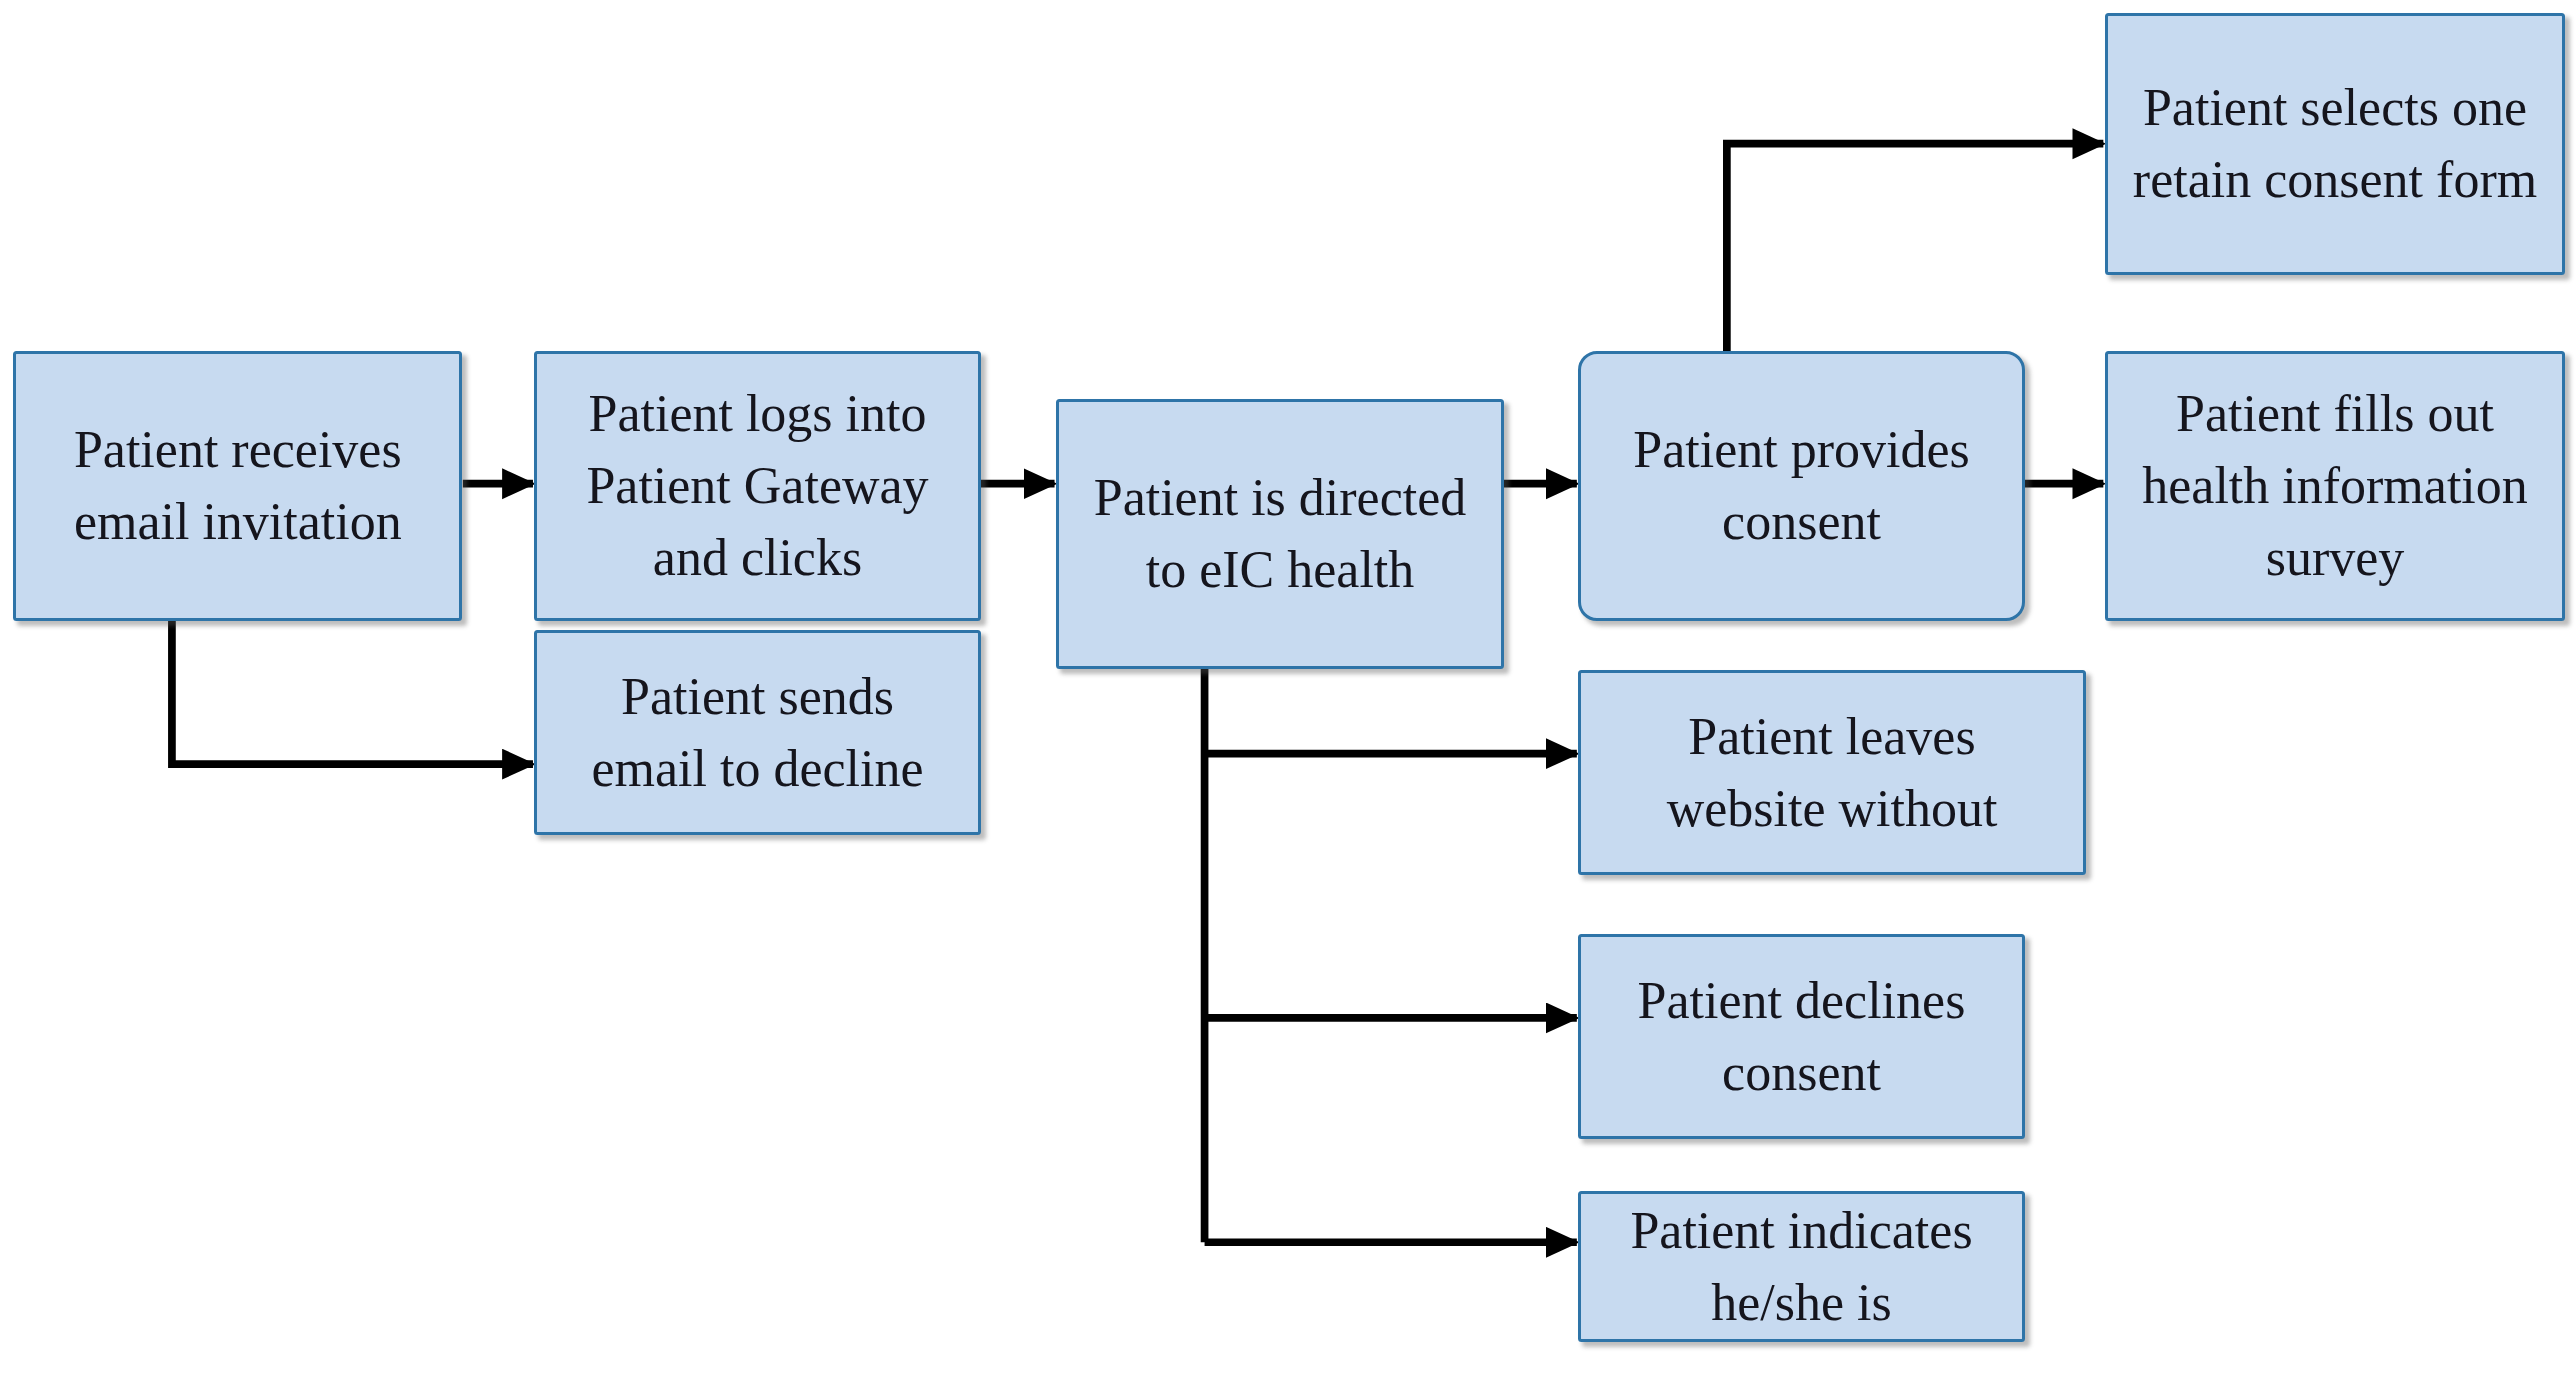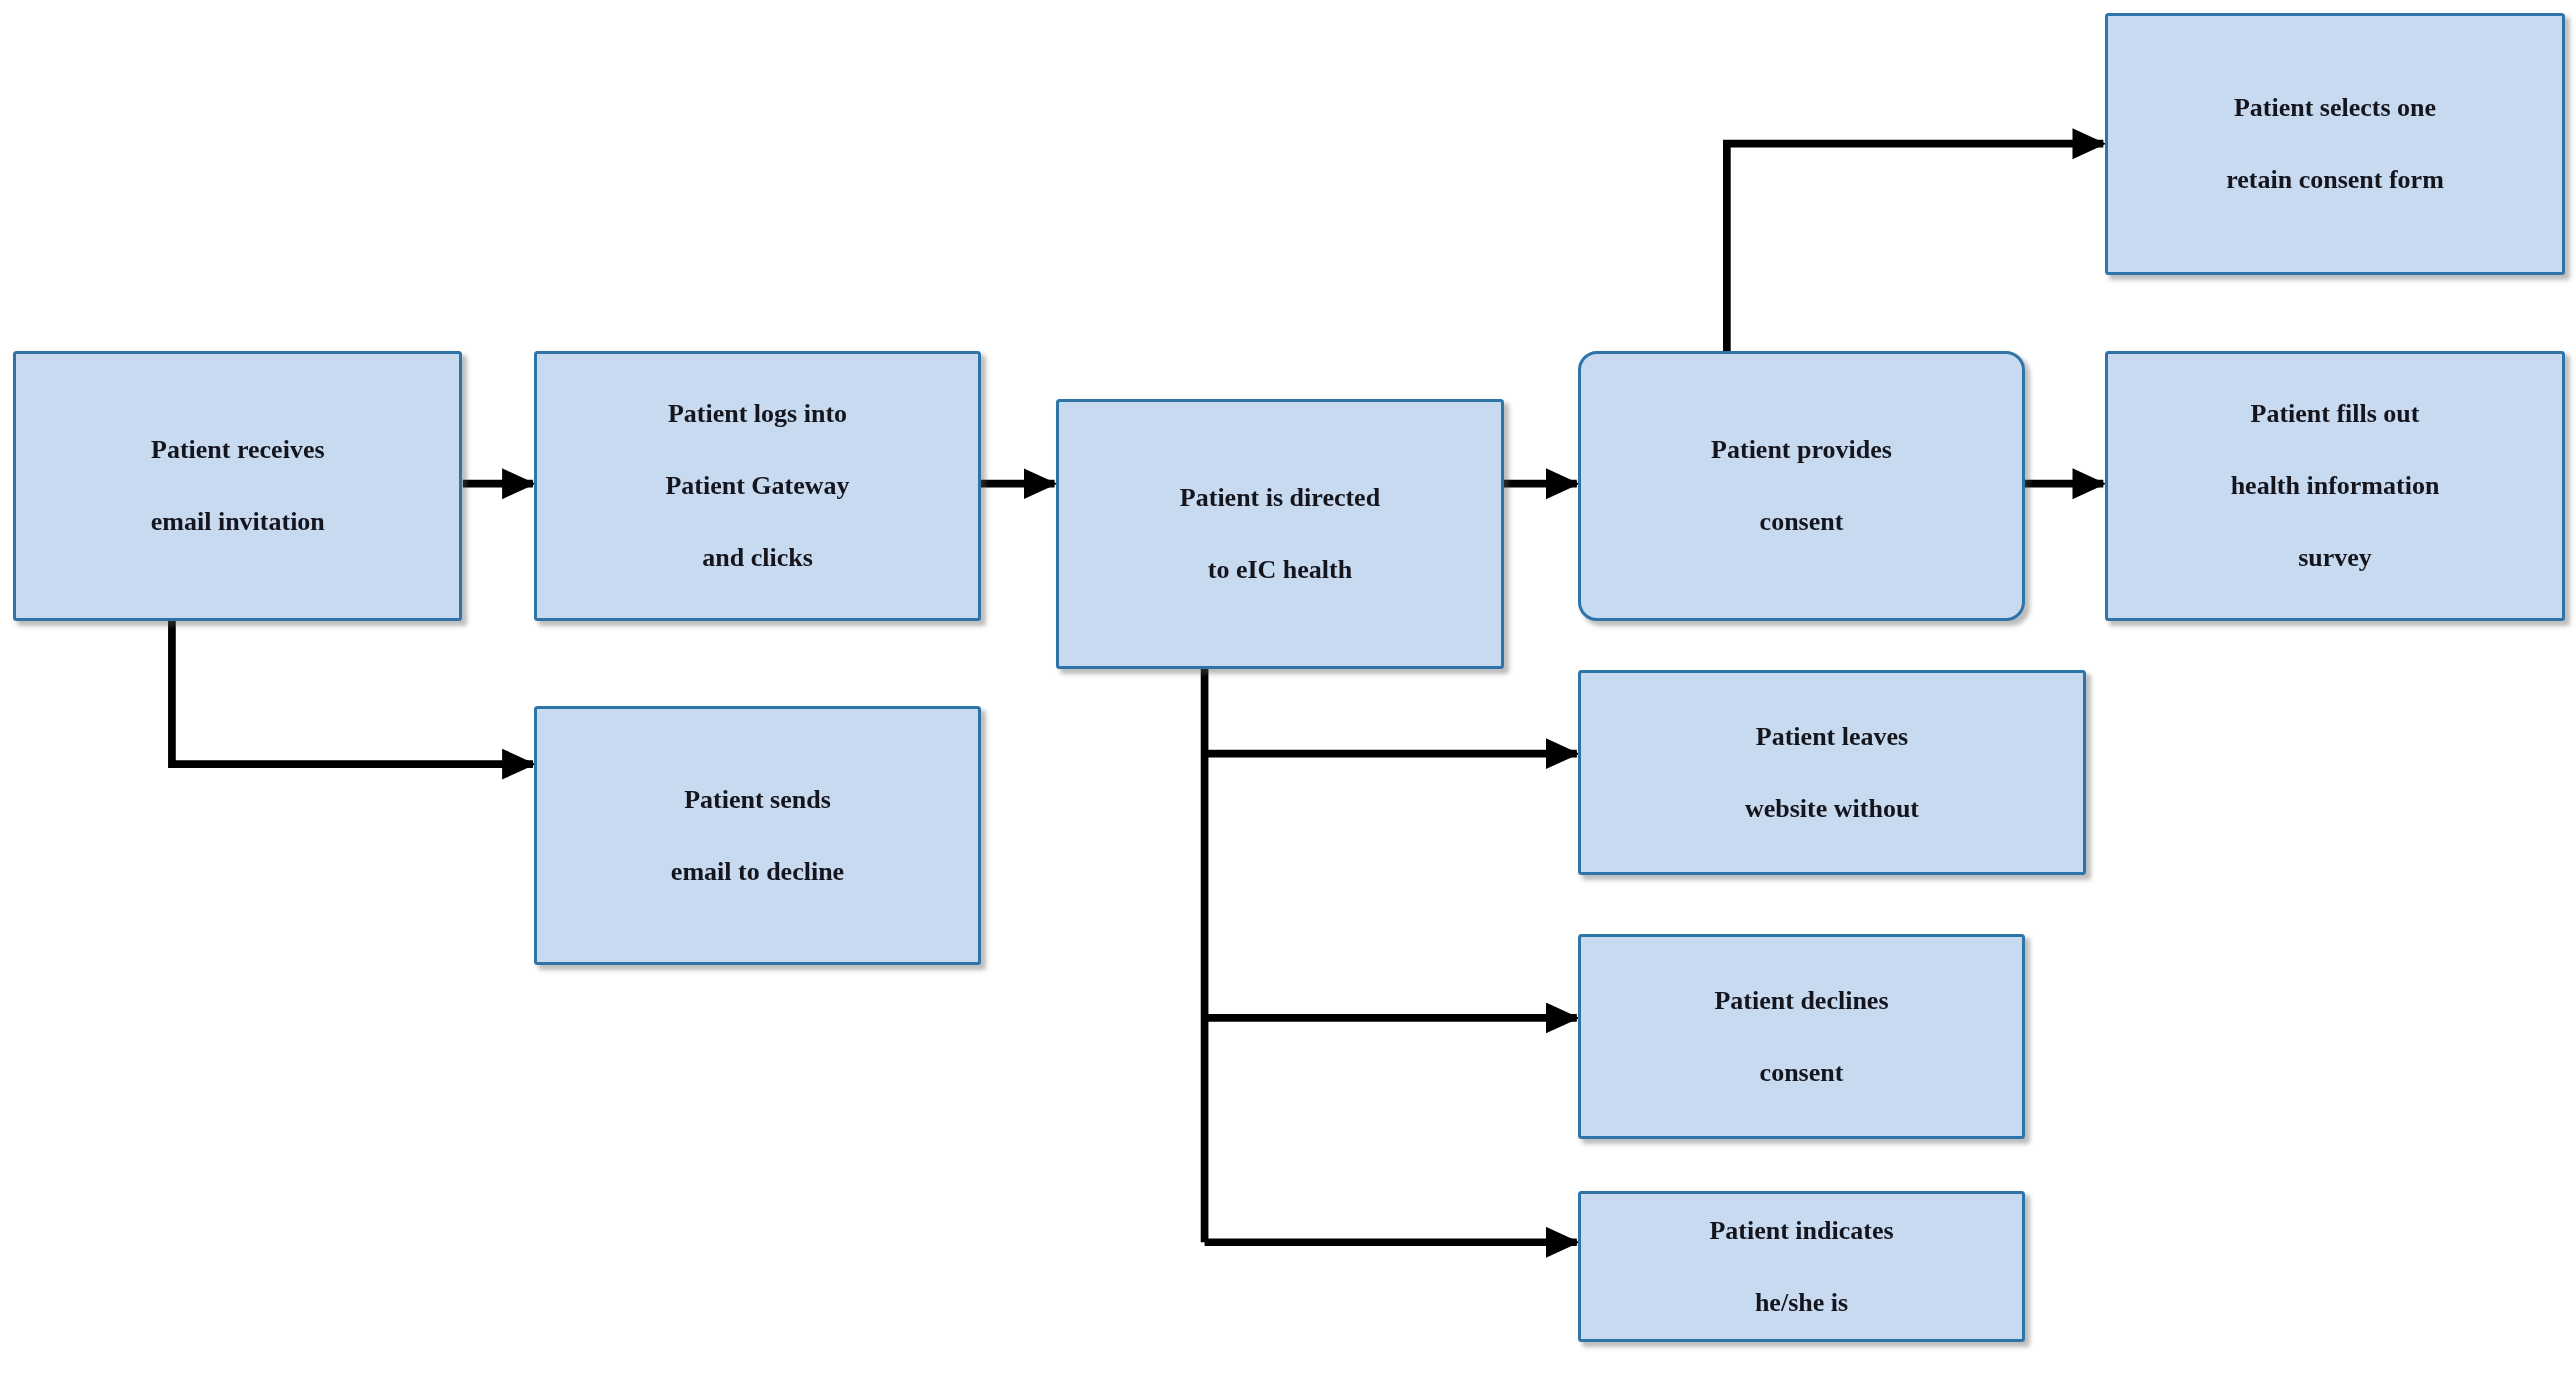--- a/index.html
+++ b/index.html
@@ -37,22 +37,22 @@
     border-radius:3.5px;
     box-shadow:4.2px 4.9px 4.2px rgba(90,90,90,0.40);
     display:flex;
     flex-direction:column;
     justify-content:center;
     align-items:center;
     text-align:center;
   }
   .flow-node .line{
     display:block;
-    font-size:26px;
-    font-weight:700;
+    font-size:52px;
+    font-weight:400;
     line-height:72px;
     color:var(--text_color);
     white-space:nowrap;
   }
 </style>
 </head>
 <body>
 
 <div class="canvas">
 
@@ -103,21 +103,21 @@
     <span class="line">Patient selects one</span>
     <span class="line">retain consent form</span>
   </div>
 
   <div class="flow-node" style="left:2105px;top:351px;width:460px;height:270px;">
     <span class="line">Patient fills out</span>
     <span class="line">health information</span>
     <span class="line">survey</span>
   </div>
 
-  <div class="flow-node" style="left:534px;top:706px;width:447px;height:259px;">
+  <div class="flow-node" style="left:534px;top:630px;width:447px;height:205px;">
     <span class="line">Patient sends</span>
     <span class="line">email to decline</span>
   </div>
 
   <div class="flow-node" style="left:1578px;top:670px;width:508px;height:205px;">
     <span class="line">Patient leaves</span>
     <span class="line">website without</span>
   </div>
 
   <div class="flow-node" style="left:1578px;top:934px;width:447px;height:205px;">

